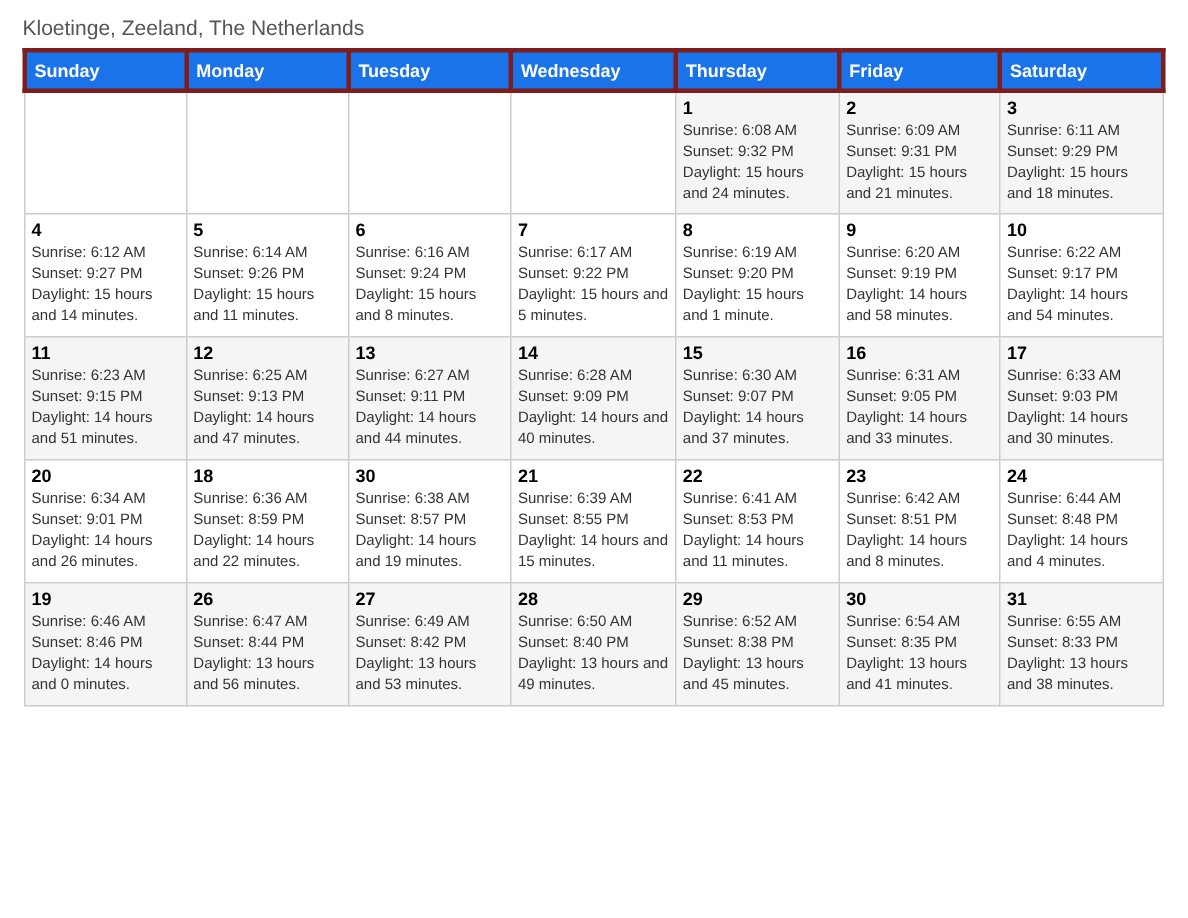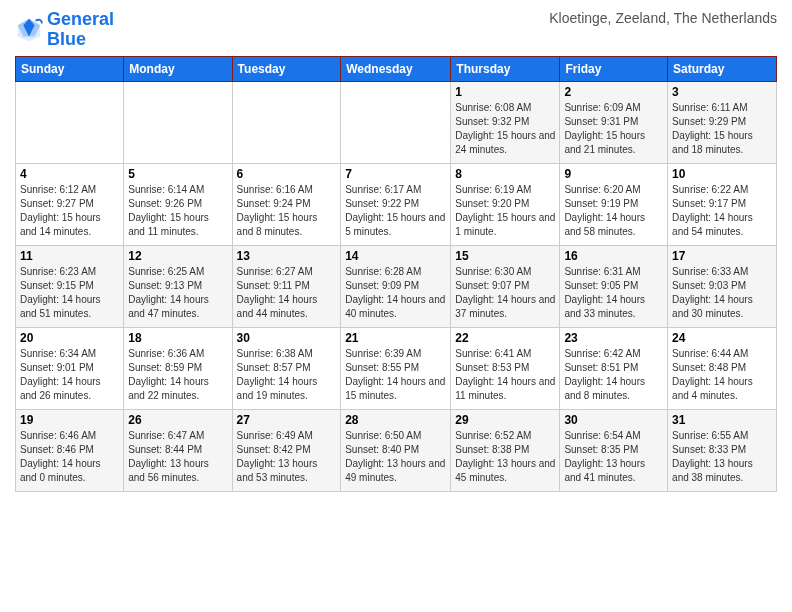--- a/index.html
+++ b/index.html
@@ -55,21 +55,21 @@
       border-collapse: collapse;
       font-size: 10.5px;
     }
     thead tr th {
       background-color: #1a73e8;
       color: #fff;
       text-align: left;
       padding: 5px 5px;
       font-size: 12px;
       font-weight: bold;
-      border: 1px solid #7f1d1d;
+      border: 3px solid #7f1d1d;
     }
     tbody tr td {
       border: 1px solid #ccc;
       vertical-align: top;
       padding: 3px 4px;
       height: 82px;
       width: 113px;
       background: #fff;
     }
     tbody tr:nth-child(odd) td {
@@ -91,32 +91,20 @@
     }
     td.empty {
       background: #fff !important;
     }
   </style>
 </head>
 <body>
 
 <div class="page">
   <div class="header-area">
-    <div class="logo">
-      <svg class="logo-icon" viewBox="0 0 30 30">
-        <polygon points="15,3 27,10 27,22 15,27 3,22 3,10" fill="#1a73e8" opacity="0.15"></polygon>
-        <polygon points="15,3 27,10 21,22 9,22 3,10" fill="#1a73e8" opacity="0.3"></polygon>
-        <polygon points="15,3 21,10 15,22 9,10" fill="#1a73e8"></polygon>
-        <path d="M22 5 Q28 2 29 8" stroke="#1a73e8" stroke-width="2" fill="none"></path>
-      </svg>
-      <div class="logo-text">
-        <div><span>General</span></div>
-        <div><span style="color:#1a73e8">Blue</span></div>
-      </div>
-    </div>
     <div class="title-area">
       <div class="location-title">Kloetinge, Zeeland, The Netherlands</div>
     </div>
   </div>
 
   <table>
     <thead>
       <tr>
         <th>Sunday</th>
         <th>Monday</th>

